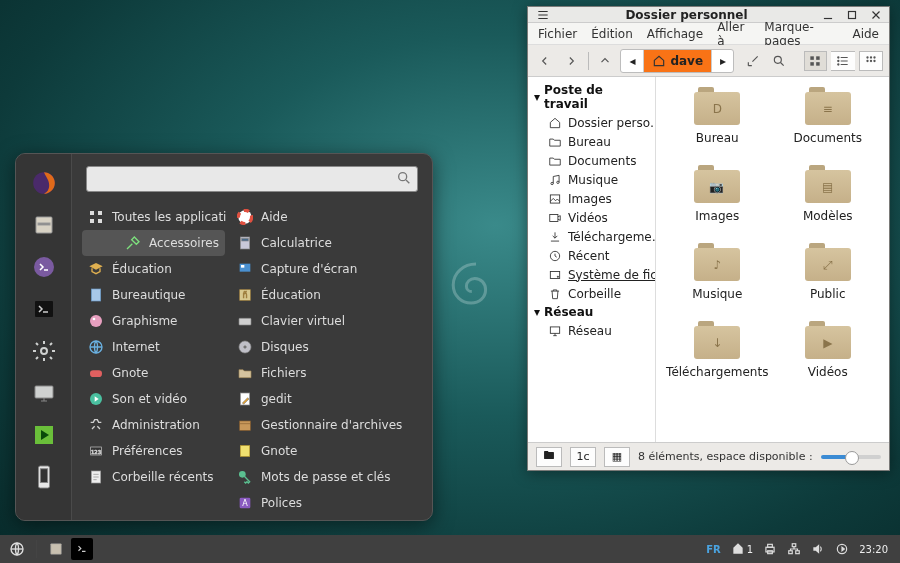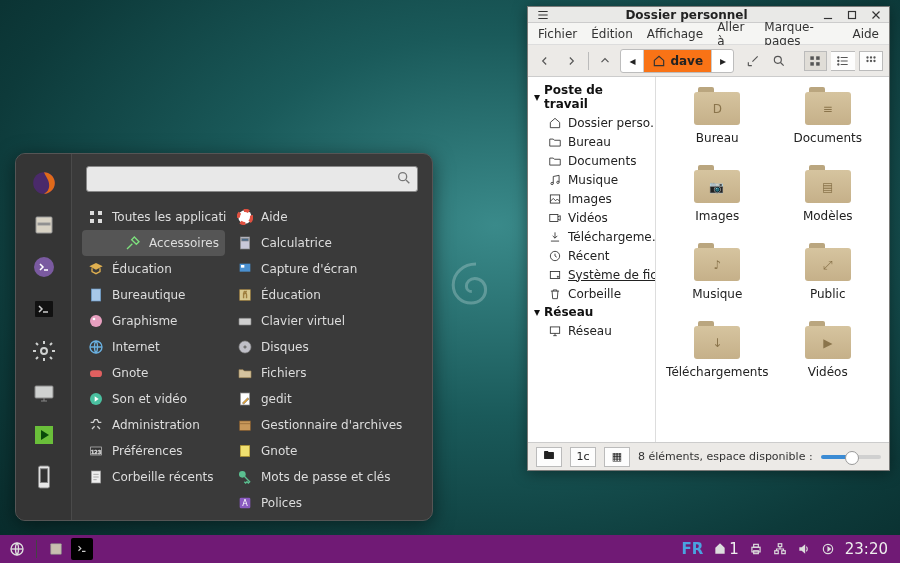--- a/index.html
+++ b/index.html
@@ -1,21 +1,21 @@
 <!DOCTYPE html>
 <html><head>
 <meta charset="utf-8">
 <style>
 * { box-sizing: border-box; margin: 0; padding: 0; font-family: "DejaVu Sans", "Liberation Sans", sans-serif; }
 body { width: 900px; height: 563px; overflow: hidden; position: relative; background: radial-gradient(ellipse at 55% 40%, #3a8a8a 0%, #1a5a5a 40%, #0d3a3a 75%, #082a2a 100%); }
 .swirl { position:absolute; left:440px; top:255px; width:60px; height:60px; opacity:.35; color:#bcd7d7;}
 .swirl svg{width:100%;height:100%;}
 
 
-.taskbar { position: absolute; left:0; right:0; bottom:0; height:28px; background:#701a75; color:#ccc; display:flex; align-items:center; font-size:15px; }
+.taskbar { position: absolute; left:0; right:0; bottom:0; height:28px; background:#404040; color:#ccc; display:flex; align-items:center; font-size:10px; }
 .taskbar .left { display:flex; align-items:center; gap:4px; padding-left:6px; }
 .taskbar .sep { width:1px; height:18px; background:#444; margin:0 4px;}
 .taskbar .tb-btn { width:22px; height:22px; display:flex; align-items:center; justify-content:center; color:#ddd;}
 .taskbar .right { margin-left:auto; display:flex; align-items:center; gap:10px; padding-right:12px; color:#eee;}
 .taskbar .lang { color:#4aa3e0; font-weight:bold; }
 
 
 .menuwin { position:absolute; left:15px; top:153px; width:418px; height:368px; background:#3a3a3a; border-radius:10px; border:1px solid #555; box-shadow:0 4px 20px rgba(0,0,0,.5); color:#ddd; display:flex; overflow:hidden;}
 .menuwin .favcol { width:56px; background:#353535; border-right:1px solid #4a4a4a; display:flex; flex-direction:column; align-items:center; padding-top:14px; gap:12px;}
 .menuwin .favcol .fav { width:30px; height:30px; display:flex; align-items:center; justify-content:center; border-radius:4px;}

